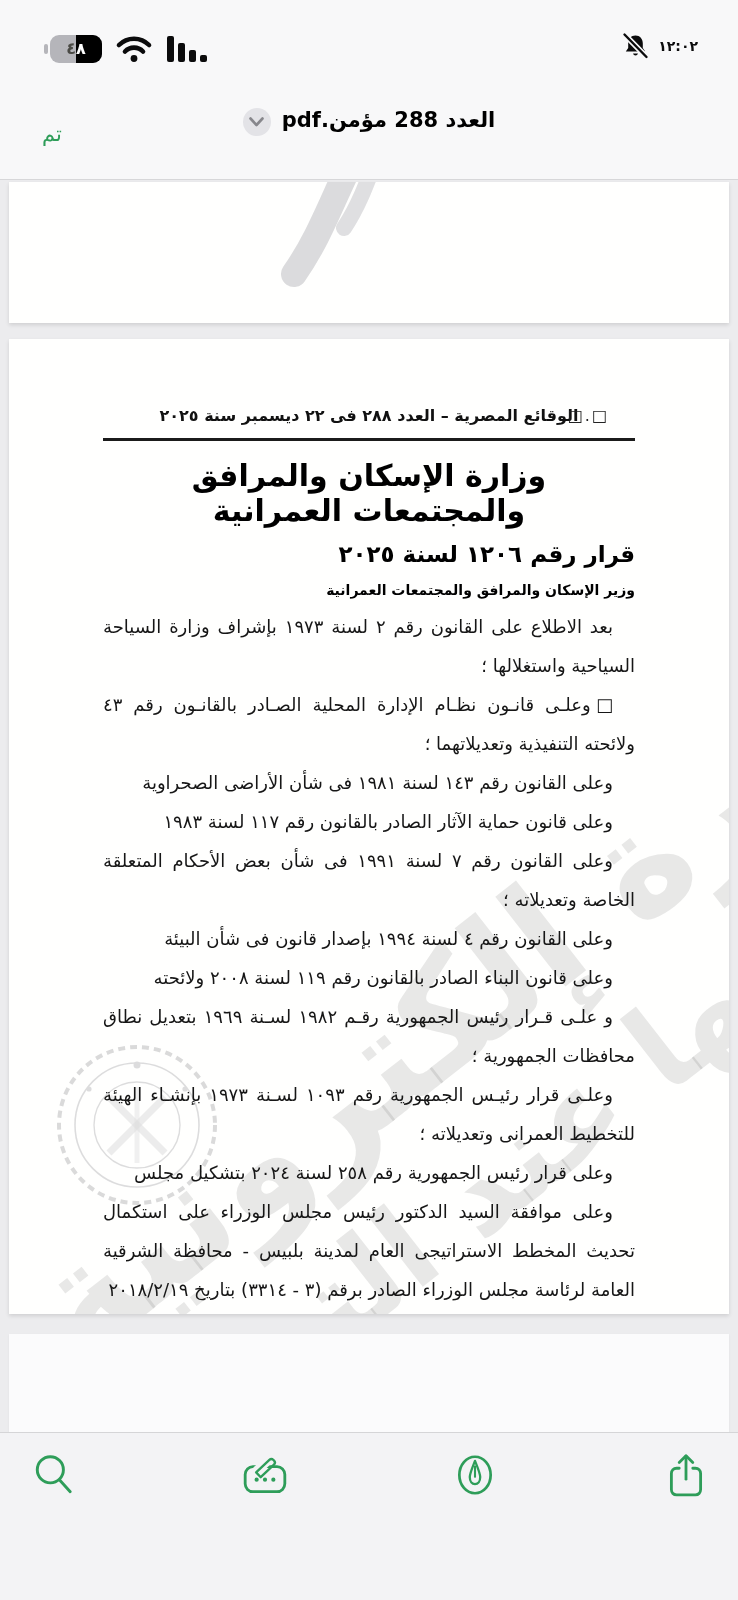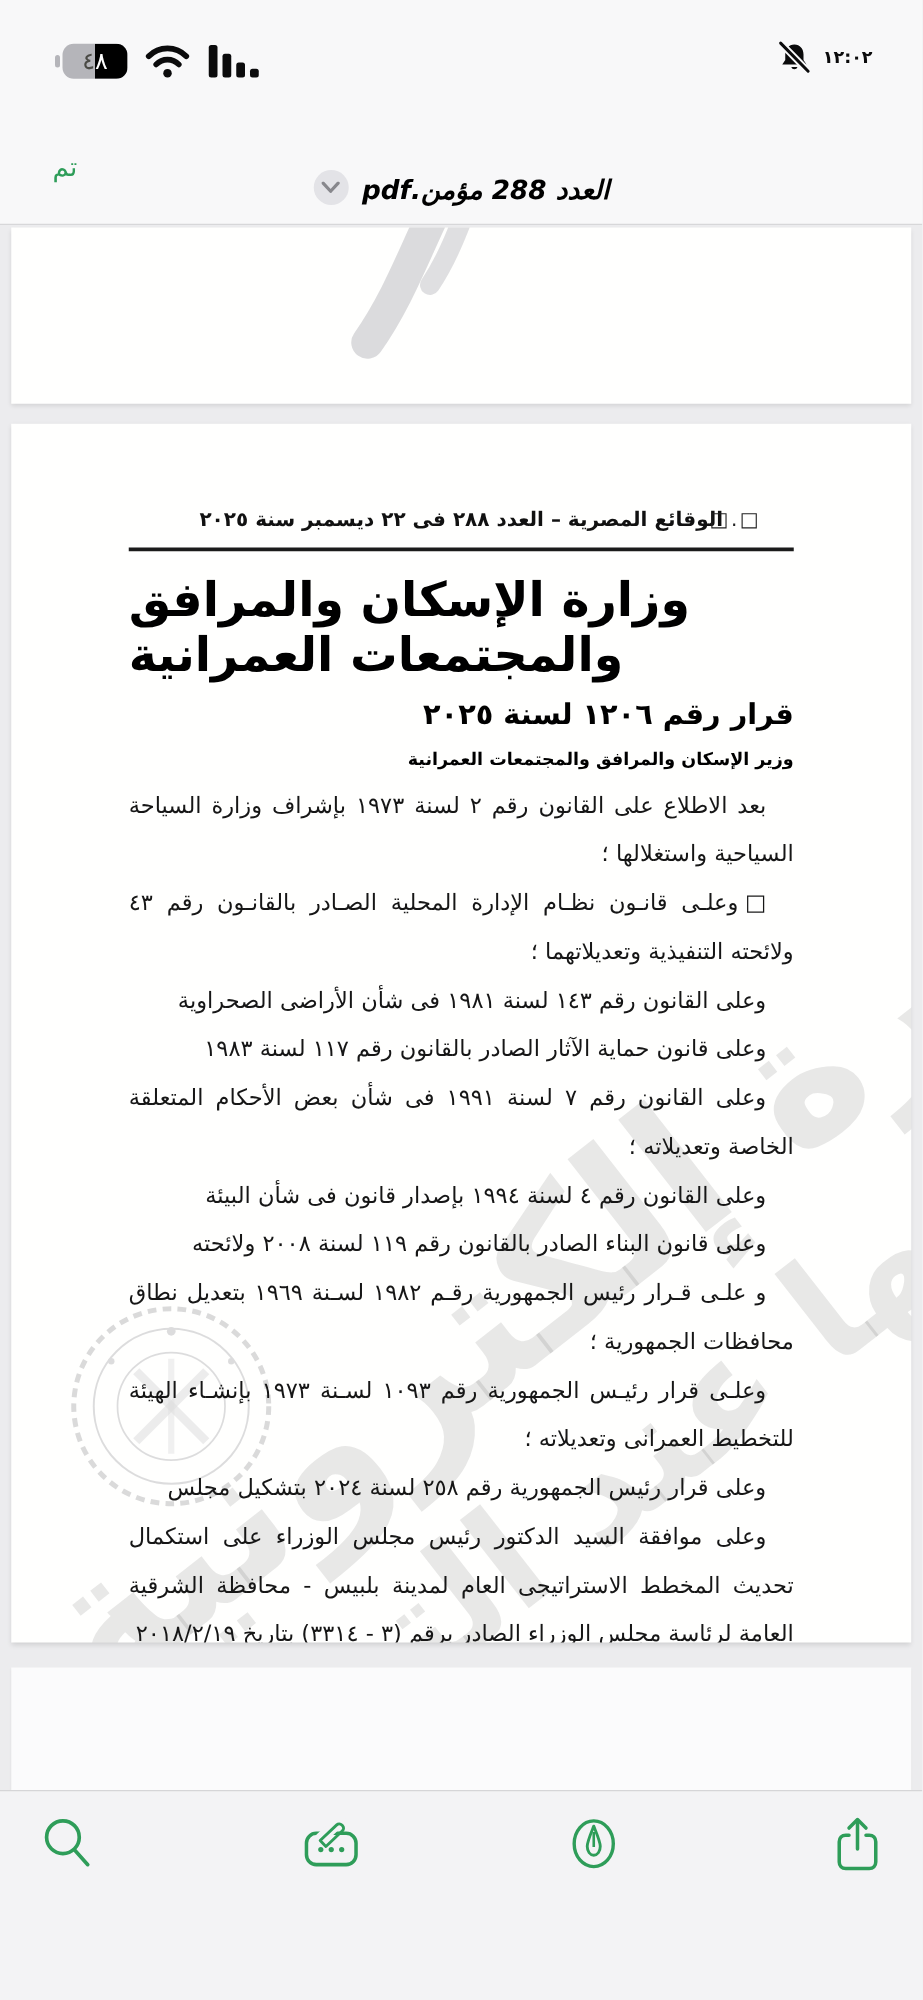--- a/index.html
+++ b/index.html
@@ -13,50 +13,50 @@
   .statusbar { position:absolute; top:26px; left:0; right:0; height:46px; }
   .sb-left  { position:absolute; left:44px; top:8px; display:flex; align-items:center; gap:13px; }
   .sb-right { position:absolute; right:40px; top:6px; display:flex; align-items:center; gap:9px; }
   .time { font-size:14px; font-weight:700; color:#0b0b0c; }
 
   .battery { position:relative; width:58px; height:28px; }
   .bat-body { position:absolute; left:6px; top:0; width:52px; height:28px; border-radius:9px;
               background:#b5b5ba; overflow:hidden; }
   .bat-fill { position:absolute; right:0; top:0; bottom:0; width:50%; background:#000; }
   .bat-num  { position:absolute; left:6px; top:0; width:52px; height:28px; line-height:28px;
-              text-align:center; font-size:19px; font-weight:400; color:#fff;
+              text-align:center; font-size:16px; font-weight:700; color:#fff;
               mix-blend-mode:difference; z-index:2; }
   .bat-cap  { position:absolute; left:0; top:9px; width:4px; height:10px;
               border-radius:2px; background:#b5b5ba; }
 
   
   .done-btn { position:absolute; left:18px; top:122px; font-size:21px; font-weight:400;
               background:none; border:none; cursor:pointer;margin-left:24px; }
-  .nav-center { position:absolute; left:0; right:0; top:124px; height:40px;
-                display:flex; justify-content:center; align-items:flex-end; gap:11px;font-style:italic; }
+  .nav-center { position:absolute; left:0; right:0; top:108px; height:40px;
+                display:flex; justify-content:center; align-items:flex-start; gap:11px; }
   .chev-btn { width:28px; height:28px; border-radius:50%; background:#e3e3e7; border:none;
               display:flex; align-items:center; justify-content:center; cursor:pointer; }
   .doc-title { font-size:21px; font-weight:700; color:#000; direction:rtl; }
 
   
   .pdf-area { position:absolute; top:180px; left:0; width:738px; height:1252px; background:#ececee; }
   .pg { position:absolute; left:9px; width:720px; background:#fffffe;
         box-shadow:0 2px 4px rgba(0,0,0,.12); overflow:hidden; }
   .pg-top  { top:2px;   height:141px; }
   .pg-main { top:159px; height:975px; }
   .pg-next { top:1154px; height:98px; background:#fbfbfc; box-shadow:0 1px 2px rgba(0,0,0,.06); }
 
   
   .page-inner { position:relative; direction:rtl; padding:62px 94px 0 94px; height:100%; z-index:2; }
   .masthead { position:relative; font-size:16px; font-weight:700; color:#111;
               text-align:center; height:32px; line-height:30px; }
   .pagenum { position:absolute; right:26px; top:0; font-size:16px; font-weight:400;
              letter-spacing:2px; color:#222; }
   .rule { border-bottom:3px solid #1b1b1b; margin-top:5px; }
-  .h1 { font-size:38px; font-weight:800; text-align:left; margin-top:17px; color:#000; }
+  .h1 { font-size:30px; font-weight:800; text-align:center; margin-top:17px; color:#000; }
   .h2 { font-size:23px; font-weight:800; margin-top:13px; color:#000; }
   .h3 { font-size:14px; font-weight:800; text-align:right; margin-top:15px; color:#000; }
   .doc-body { margin-top:9px; font-size:18px; line-height:39px; color:#161616; }
   .line { text-align:right; max-height:39px; overflow:hidden; }
   .line.fill { text-align:justify; text-align-last:justify; }
   .line.first { padding-right:22px; }
 
   
   .wm { position:absolute; top:110px; right:-300px; width:1500px;
         transform:rotate(-38deg); transform-origin:top right;

